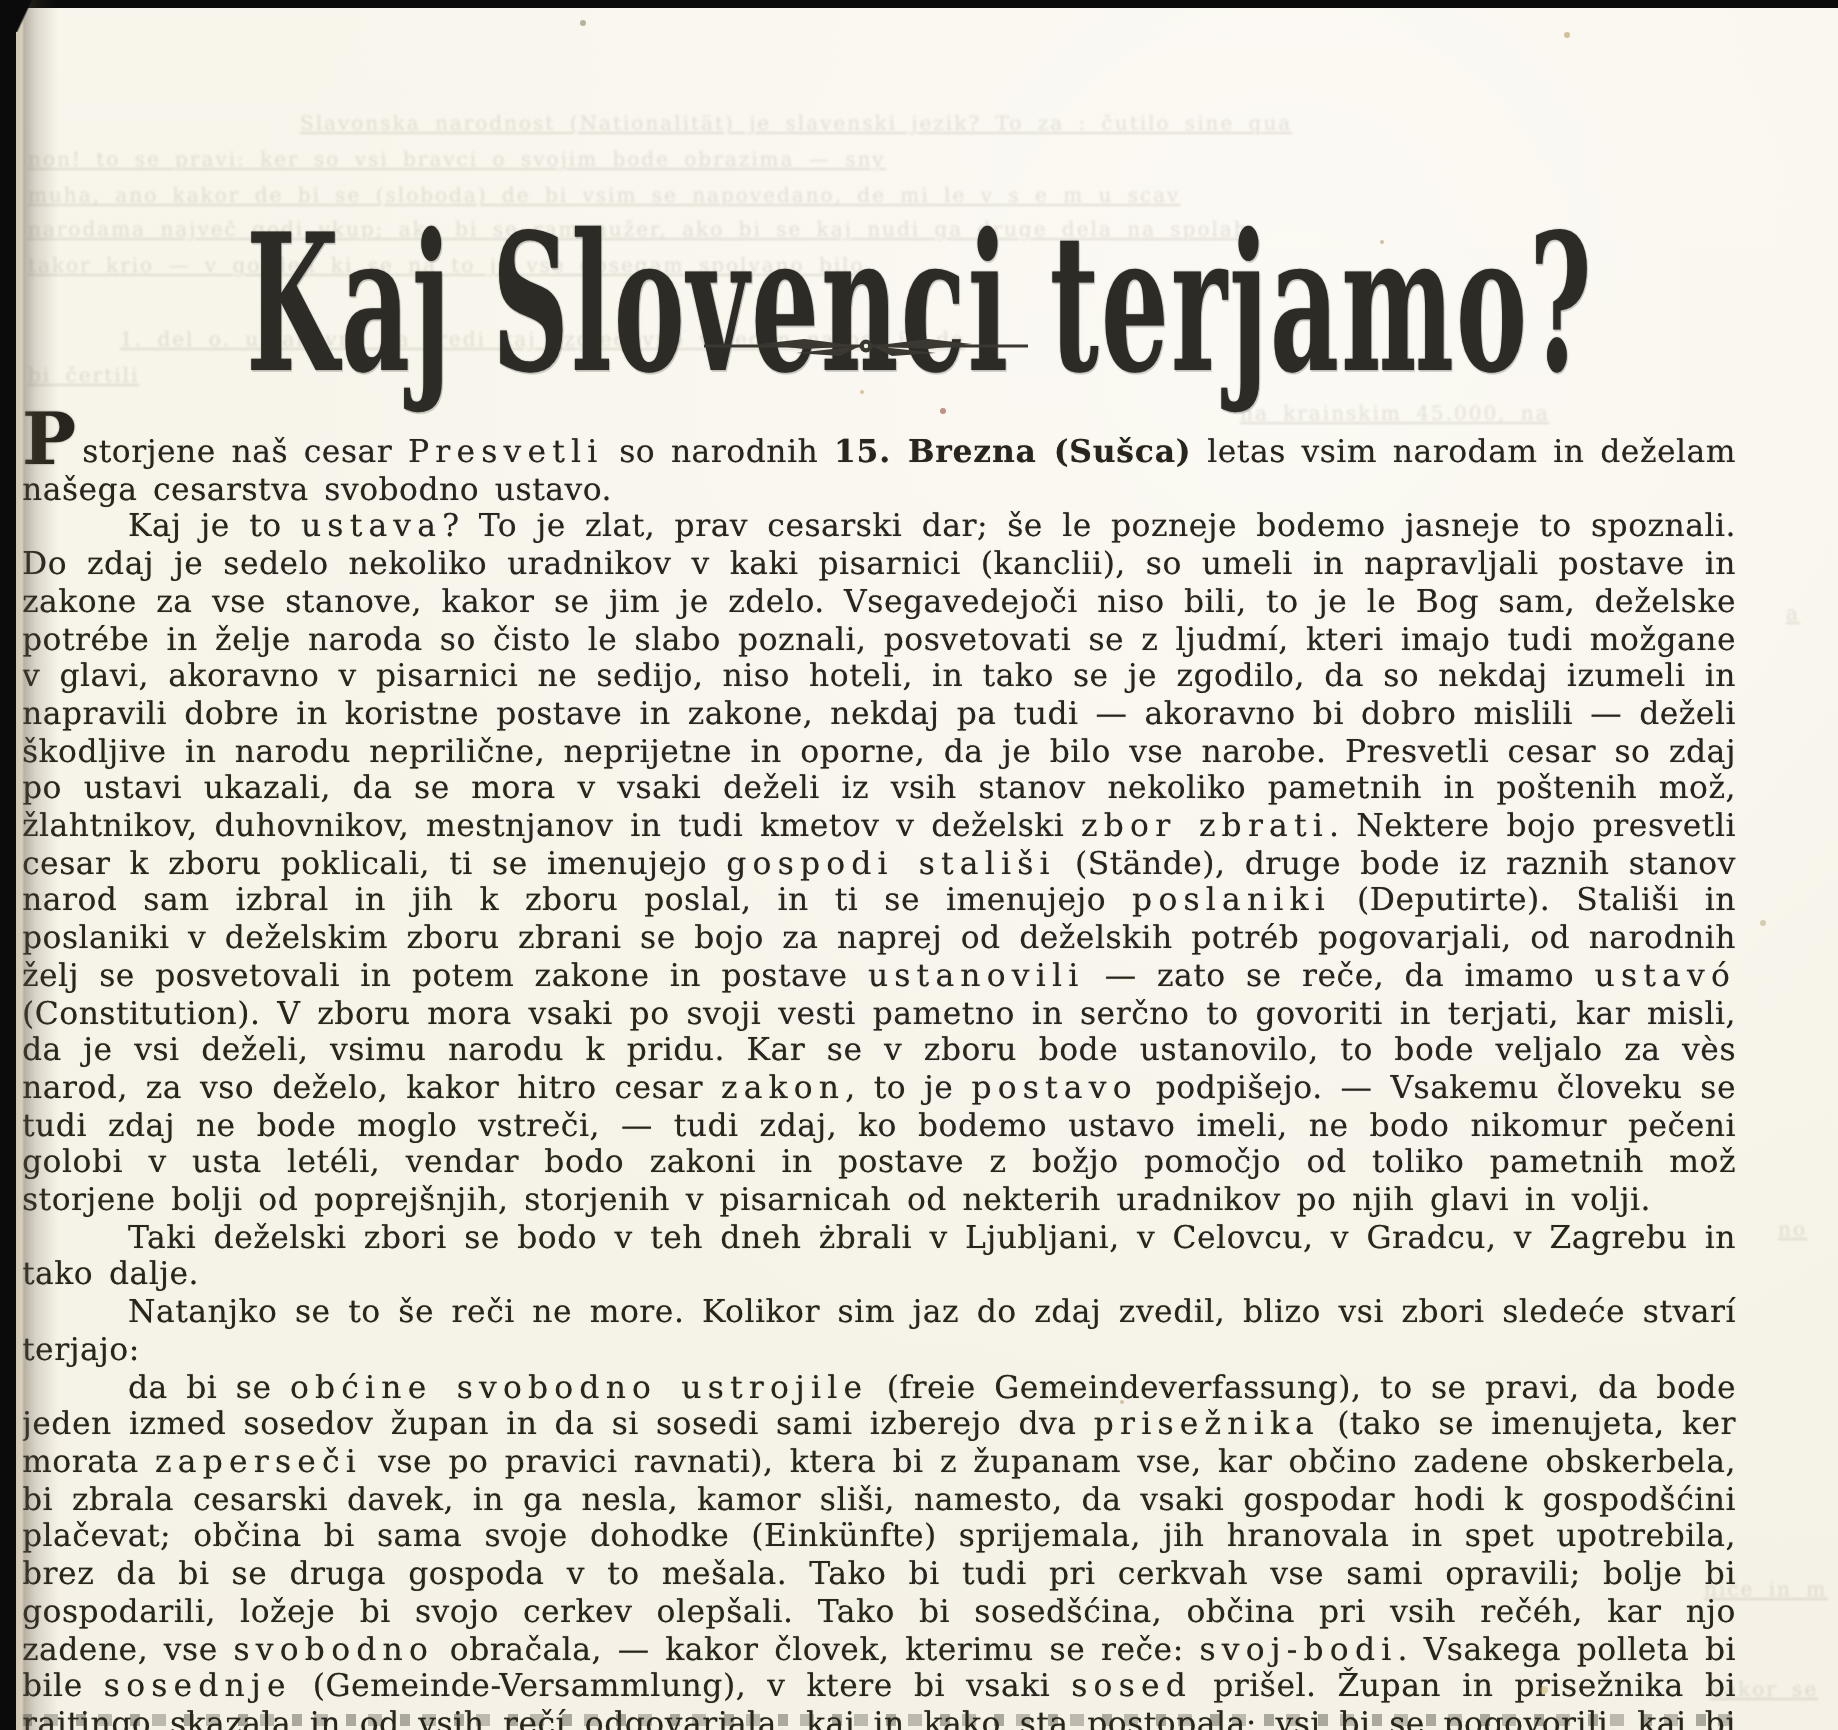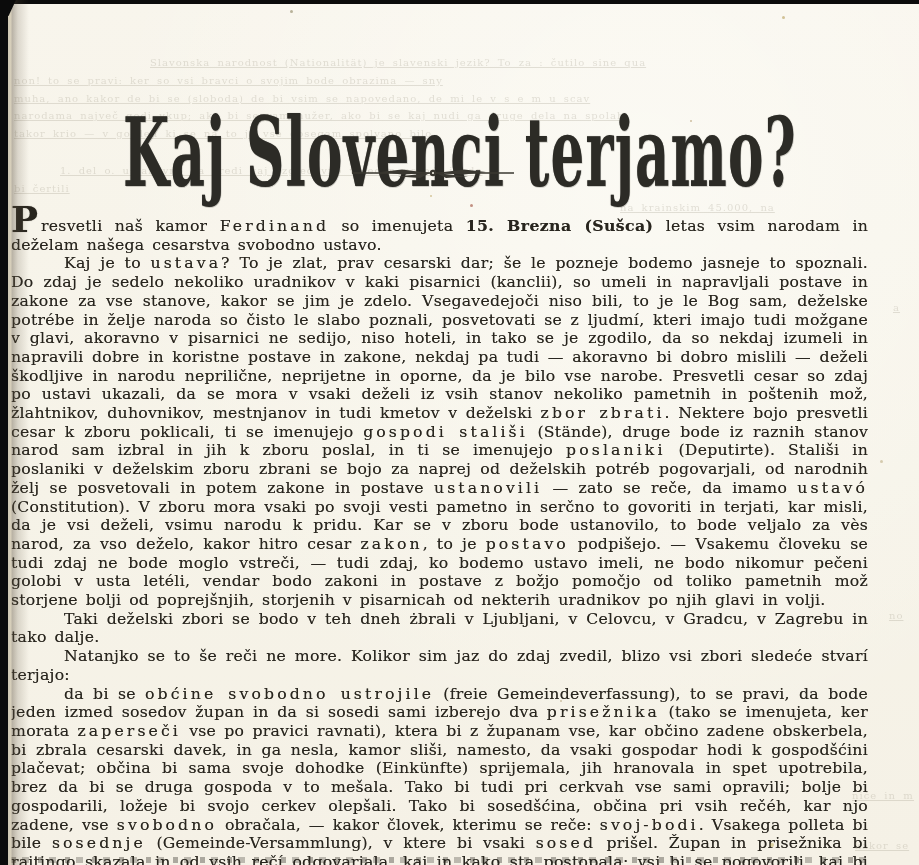--- a/index.html
+++ b/index.html
@@ -104,21 +104,21 @@
     <line x1="2" y1="9" x2="164" y2="9" stroke="#3a3831" stroke-width="1.6"></line>
     <path d="M80 9 L52 5.5 L30 8 L52 10.5 Z" fill="#3a3831"></path>
     <path d="M86 9 L114 5.5 L136 8 L114 10.5 Z" fill="#3a3831"></path>
     <path d="M80 9 L48 12.5 L70 14 Z" fill="#3a3831"></path>
     <path d="M86 9 L118 12.5 L96 14 Z" fill="#3a3831"></path>
     <circle cx="83" cy="9" r="3.2" fill="#3a3831"></circle>
     <circle cx="83" cy="9" r="1.1" fill="#f6f3e8"></circle>
   </svg>
 
   <div class="body-text" id="body-text">
-      <p class="para"><span class="initial">P</span><span>resvetli naš kamor </span><span class="sp">Ferdinand</span><span> so imenujeta </span><span class="b">15. Brezna (Sušca)</span><span> letas vsim narodam in deželam našega cesarstva svobodno ustavo.</span></p>
+      <p class="para"><span class="initial">P</span><span>storjene naš cesar </span><span class="sp">Presvetli</span><span> so narodnih </span><span class="b">15. Brezna (Sušca)</span><span> letas vsim narodam in deželam našega cesarstva svobodno ustavo.</span></p>
       <p class="para indent"><span>Kaj je to </span><span class="sp">ustava</span><span>? To je zlat, prav cesarski dar; še le pozneje bodemo jasneje to spoznali. Do zdaj je sedelo nekoliko uradnikov v kaki pisarnici (kanclii), so umeli in napravljali postave in zakone za vse stanove, kakor se jim je zdelo. Vsegavedejoči niso bili, to je le Bog sam, deželske potrébe in želje naroda so čisto le slabo poznali, posvetovati se z ljudmí, kteri imajo tudi možgane v glavi, akoravno v pisarnici ne sedijo, niso hoteli, in tako se je zgodilo, da so nekdaj izumeli in napravili dobre in koristne postave in zakone, nekdaj pa tudi — akoravno bi dobro mislili — deželi škodljive in narodu neprilične, neprijetne in oporne, da je bilo vse narobe. Presvetli cesar so zdaj po ustavi ukazali, da se mora v vsaki deželi iz vsih stanov nekoliko pametnih in poštenih mož, žlahtnikov, duhovnikov, mestnjanov in tudi kmetov v deželski </span><span class="sp">zbor zbrati</span><span>. Nektere bojo presvetli cesar k zboru poklicali, ti se imenujejo </span><span class="sp">gospodi stališi</span><span> (Stände), druge bode iz raznih stanov narod sam izbral in jih k zboru poslal, in ti se imenujejo </span><span class="sp">poslaniki</span><span> (Deputirte). Stališi in poslaniki v deželskim zboru zbrani se bojo za naprej od deželskih potréb pogovarjali, od narodnih želj se posvetovali in potem zakone in postave </span><span class="sp">ustanovili</span><span> — zato se reče, da imamo </span><span class="sp">ustavó</span><span> (Constitution). V zboru mora vsaki po svoji vesti pametno in serčno to govoriti in terjati, kar misli, da je vsi deželi, vsimu narodu k pridu. Kar se v zboru bode ustanovilo, to bode veljalo za vès narod, za vso deželo, kakor hitro cesar </span><span class="sp">zakon</span><span>, to je </span><span class="sp">postavo</span><span> podpišejo. — Vsakemu človeku se tudi zdaj ne bode moglo vstreči, — tudi zdaj, ko bodemo ustavo imeli, ne bodo nikomur pečeni golobi v usta letéli, vendar bodo zakoni in postave z božjo pomočjo od toliko pametnih mož storjene bolji od poprejšnjih, storjenih v pisarnicah od nekterih uradnikov po njih glavi in volji.</span></p>
       <p class="para indent"><span>Taki deželski zbori se bodo v teh dneh żbrali v Ljubljani, v Celovcu, v Gradcu, v Zagrebu in tako dalje.</span></p>
       <p class="para indent"><span>Natanjko se to še reči ne more.  Kolikor sim jaz do zdaj zvedil, blizo vsi zbori sledeće stvarí terjajo:</span></p>
       <p class="para indent"><span>da bi se </span><span class="sp">obćine svobodno ustrojile</span><span> (freie Gemeindeverfassung), to se pravi, da bode jeden izmed sosedov župan in da si sosedi sami izberejo dva </span><span class="sp">prisežnika</span><span> (tako se imenujeta, ker morata </span><span class="sp">zaperseči</span><span> vse po pravici ravnati), ktera bi z županam vse, kar občino zadene obskerbela, bi zbrala cesarski davek, in ga nesla, kamor sliši, namesto, da vsaki gospodar hodi k gospodšćini plačevat; občina bi sama svoje dohodke (Einkünfte) sprijemala, jih hranovala in spet upotrebila, brez da bi se druga gospoda v to mešala.  Tako bi tudi pri cerkvah vse sami opravili; bolje bi gospodarili, ložeje bi svojo cerkev olepšali.  Tako bi sosedšćina, občina pri vsih rečéh, kar njo zadene, vse </span><span class="sp">svobodno</span><span> obračala, — kakor človek, kterimu se reče: </span><span class="sp">svoj-bodi</span><span>.  Vsakega polleta bi bile </span><span class="sp">sosednje</span><span> (Gemeinde-Versammlung), v ktere bi vsaki </span><span class="sp">sosed</span><span> prišel.  Župan in prisežnika bi rajtingo skazala in od vsih rečí odgovarjala, kaj in kako sta postopala; vsi bi se pogovorili, kaj bi se dalo lepši in koristniši v sosedšćini, v občini oberniti.  Vsakega tretjiga leta bi se prisežnika na novo zbrala, ali pa spet ravno tista poterdila; . . .</span></p>
     </div>
 
   <div class="cutoff"></div>
 
   <div class="edge-top"></div>
   <div class="edge-left"></div>

